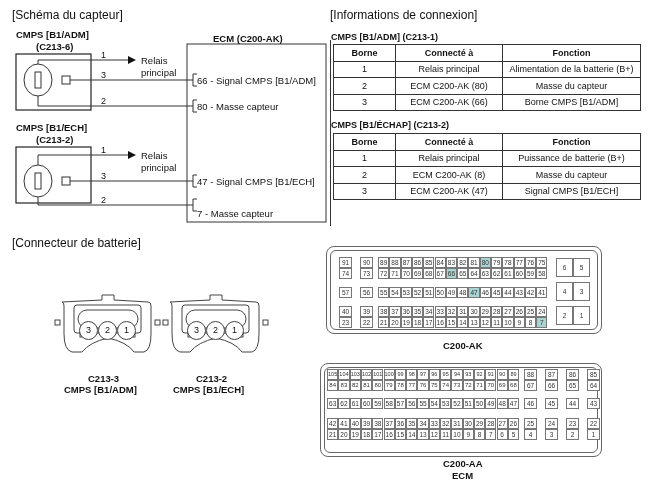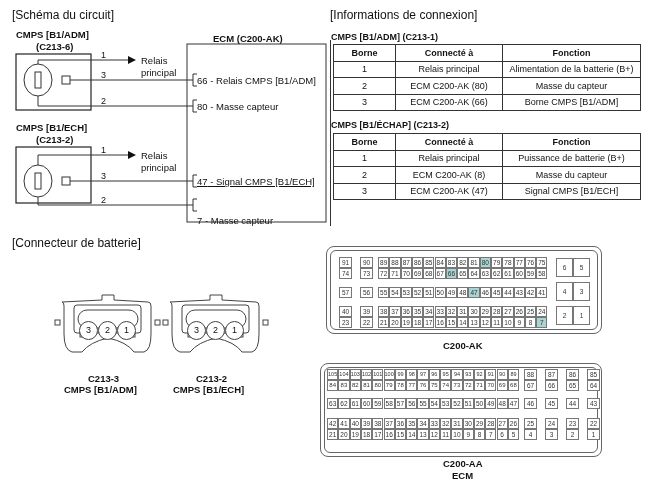--- a/index.html
+++ b/index.html
@@ -13,21 +13,21 @@
     .ecm-lbl { font-size:9.5px; white-space:nowrap; }
     table.conn { position:absolute; border-collapse:collapse; font-size:9px; }
     table.conn th, table.conn td { border:1px solid #333; text-align:center;
       padding:0 2px; height:15.5px; white-space:nowrap; }
     table.conn th { font-weight:bold; }
     .tbl-title { font-size:9px; font-weight:bold; white-space:nowrap; }
   </style>
 </head>
 <body>
 
-<div class="abs section-title" style="left:12px;top:8px;">[Schéma du circuit]</div>
+<div class="abs section-title" style="left:12px;top:8px;">[Schéma du capteur]</div>
 
 <div class="abs lbl bold" style="left:16px;top:29px;">CMPS [B1/ADM]</div>
 <div class="abs lbl bold" style="left:36px;top:41px;">(C213-6)</div>
 <div class="abs lbl bold" style="left:16px;top:122px;">CMPS [B1/ECH]</div>
 <div class="abs lbl bold" style="left:36px;top:134px;">(C213-2)</div>
 <div class="abs lbl bold" style="left:213px;top:33px;">ECM (C200-AK)</div>
 
 <svg class="abs" style="left:0;top:0;" width="330" height="230">
 
   <rect x="187" y="44" width="139" height="178" fill="none" stroke="#333" stroke-width="1"></rect>
@@ -64,24 +64,24 @@
 <div class="abs wire-num" style="left:101px;top:96px;">2</div>
 <div class="abs lbl" style="left:141px;top:55px;">Relais</div>
 <div class="abs lbl" style="left:141px;top:67px;">principal</div>
 
 <div class="abs wire-num" style="left:101px;top:145px;">1</div>
 <div class="abs wire-num" style="left:101px;top:171px;">3</div>
 <div class="abs wire-num" style="left:101px;top:195px;">2</div>
 <div class="abs lbl" style="left:141px;top:150px;">Relais</div>
 <div class="abs lbl" style="left:141px;top:162px;">principal</div>
 
-<div class="abs ecm-lbl" style="left:197px;top:75px;"><span>66</span><span> - Relais CMPS [B1/ADM]</span></div>
+<div class="abs ecm-lbl" style="left:197px;top:75px;"><span>66</span><span> - Signal CMPS [B1/ADM]</span></div>
 <div class="abs ecm-lbl" style="left:197px;top:101px;"><span>80</span><span> - Masse capteur</span></div>
-<div class="abs ecm-lbl" style="left:197px;top:176px;text-decoration:underline;"><span>47</span><span> - Signal CMPS [B1/ECH]</span></div>
-<div class="abs ecm-lbl" style="left:197px;top:215px;"><span>7</span><span> - Masse capteur</span></div>
+<div class="abs ecm-lbl" style="left:197px;top:176px;"><span>47</span><span> - Signal CMPS [B1/ECH]</span></div>
+<div class="abs ecm-lbl" style="left:197px;top:208px;"><span>7</span><span> - Masse capteur</span></div>
 
 <div class="abs section-title" style="left:330px;top:8px;">[Informations de connexion]</div>
 <div class="abs" style="left:330px;top:40px;width:1px;height:186px;background:#333;"></div>
 
 <div class="abs tbl-title" style="left:331px;top:32px;">CMPS [B1/ADM] (C213-1)</div>
 <table class="conn" style="left:333px;top:44px;width:308px;">
   <colgroup>
       <col style="width:62px">
       <col style="width:107px">
       <col>

